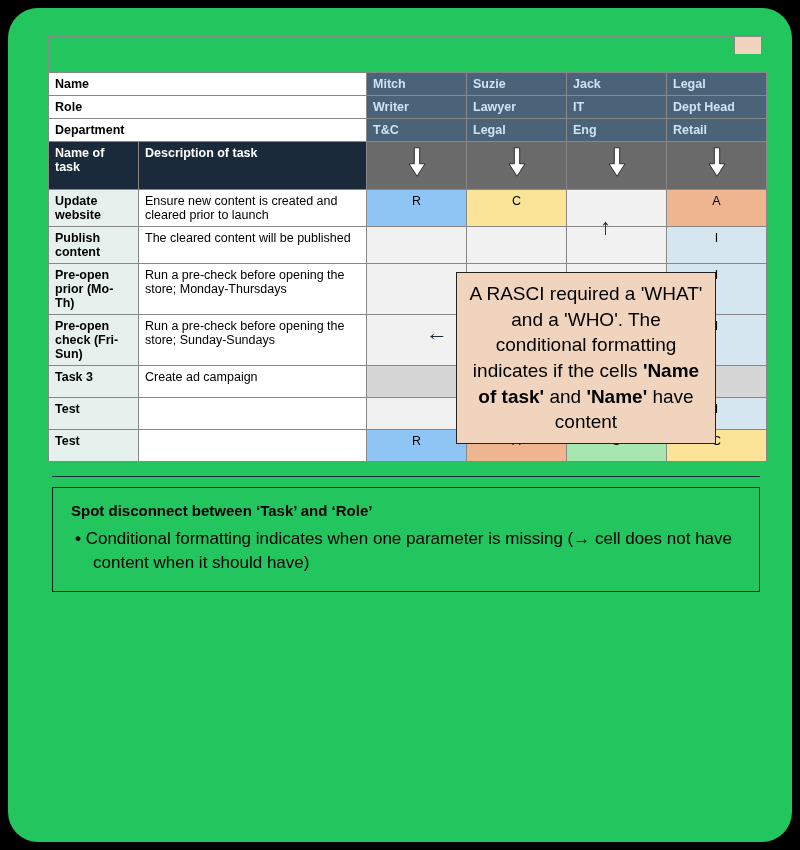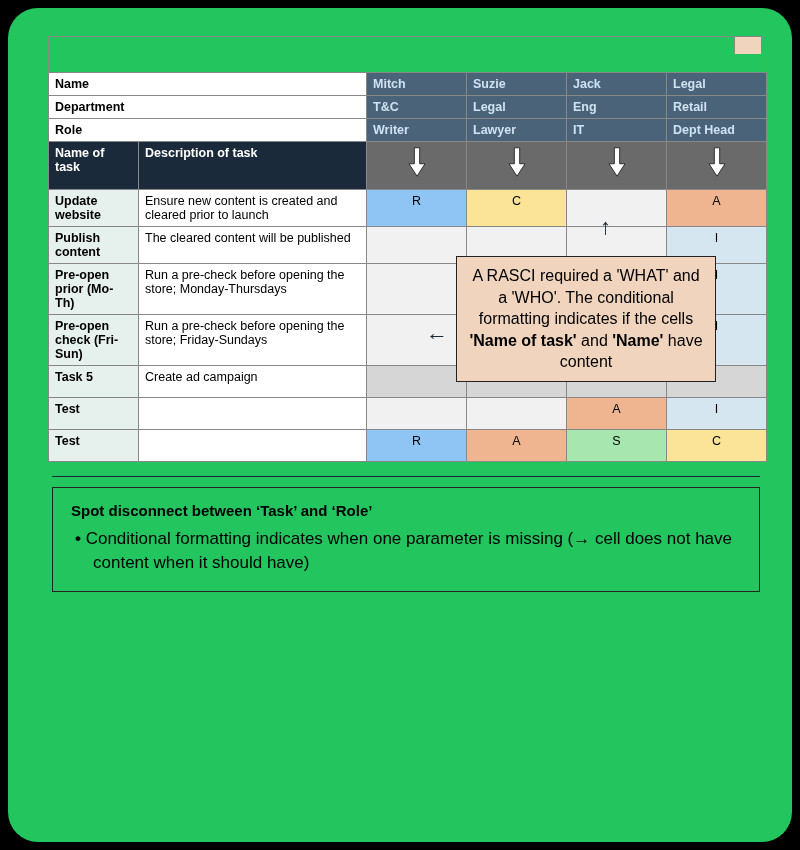--- a/index.html
+++ b/index.html
@@ -19,21 +19,21 @@
   .task-name { background: #e6f0ed; font-weight: 700; font-size: 12px; }
   .desc { background: #fff; font-size: 12px; }
   .cell { text-align: center; vertical-align: middle; height: 40px; font-size: 14px; }
   .cell-R { background: #8fc5f4; }
   .cell-C { background: #fbe497; }
   .cell-A { background: #efb591; }
   .cell-I { background: #d6e6f0; }
   .cell-S { background: #a8e6b0; }
   .cell-blank1 { background: #f1f1f1; }
   .cell-grey { background: #d6d6d6; }
-  .callout { position: absolute; top: 248px; left: 448px; width: 260px; background: #f0d4bd; border: 1px solid #222; padding: 8px 10px; font-size: 16px; text-align: center; line-height: 1.35; z-index: 5; }
+  .callout { position: absolute; top: 264px; left: 448px; width: 260px; background: #f0d4bd; border: 1px solid #222; padding: 8px 10px; font-size: 19px; text-align: center; line-height: 1.35; z-index: 5; }
   .arrow-up { position: absolute; top: 206px; left: 592px; font-size: 22px; font-weight: 700; z-index: 6; color: #1a2a3a; }
   .arrow-left { position: absolute; top: 312px; left: 418px; font-size: 22px; font-weight: 700; z-index: 6; color: #1a2a3a; }
   .divider { border-top: 1.5px solid #1a2a3a; margin: 14px 4px 10px 4px; }
   .explain-box { border: 1.5px solid #222; padding: 14px 18px 16px 18px; margin: 0 4px; }
   .explain-box h3 { font-size: 15px; font-weight: 700; margin-bottom: 8px; }
   .explain-box ul { list-style: none; padding-left: 4px; }
   .explain-box li { font-size: 17px; margin-top: 6px; padding-left: 18px; text-indent: -18px; line-height: 1.4; }
   .explain-box li::before { content: "• "; font-weight: 700; }
   svg.down-arrow { width: 22px; height: 32px; display: inline-block; }
   tr.task-row td { height: 32px; }
@@ -57,32 +57,32 @@
 
     <tbody>
         <tr>
       <td class="hdr-left" colspan="2">Name</td>
       <td class="hdr-person">Mitch</td>
       <td class="hdr-person">Suzie</td>
       <td class="hdr-person">Jack</td>
       <td class="hdr-person">Legal</td>
     </tr>
     <tr>
+      <td class="hdr-left" colspan="2">Role</td>
+      <td class="hdr-person">Writer</td>
+      <td class="hdr-person">Lawyer</td>
+      <td class="hdr-person">IT</td>
+      <td class="hdr-person">Dept Head</td>
+    </tr>
+    <tr>
       <td class="hdr-left" colspan="2">Department</td>
       <td class="hdr-person">T&amp;C</td>
       <td class="hdr-person">Legal</td>
       <td class="hdr-person">Eng</td>
       <td class="hdr-person">Retail</td>
-    </tr>
-    <tr>
-      <td class="hdr-left" colspan="2">Role</td>
-      <td class="hdr-person">Writer</td>
-      <td class="hdr-person">Lawyer</td>
-      <td class="hdr-person">IT</td>
-      <td class="hdr-person">Dept Head</td>
     </tr>
     <tr>
       <td class="dark-hdr">Name of task</td>
       <td class="dark-hdr">Description of task</td>
       <td class="arrow-hdr"><svg class="down-arrow" viewBox="0 0 24 36">
               <path d="M9 2 H15 V20 H21 L12 34 L3 20 H9 Z" fill="#fff" stroke="#222" stroke-width="1"></path>
             </svg></td>
       <td class="arrow-hdr"><svg class="down-arrow" viewBox="0 0 24 36">
               <path d="M9 2 H15 V20 H21 L12 34 L3 20 H9 Z" fill="#fff" stroke="#222" stroke-width="1"></path>
             </svg></td>
@@ -114,28 +114,28 @@
         <tr class="task-row">
           <td class="task-name">Pre-open prior (Mo-Th)</td>
           <td class="desc">Run a pre-check before opening the store; Monday-Thursdays</td>
           <td class="cell cell-blank1"></td>
           <td class="cell cell-blank1"></td>
           <td class="cell cell-blank1"></td>
           <td class="cell cell-I">I</td>
         </tr>
         <tr class="task-row">
           <td class="task-name">Pre-open check (Fri-Sun)</td>
-          <td class="desc">Run a pre-check before opening the store; Friday-Sundays</td>
+          <td class="desc">Run a pre-check before opening the store; Sunday-Sundays</td>
           <td class="cell cell-blank1"></td>
           <td class="cell cell-blank1"></td>
           <td class="cell cell-blank1"></td>
           <td class="cell cell-I">I</td>
         </tr>
         <tr class="task-row">
-          <td class="task-name">Task 5</td>
+          <td class="task-name">Task 3</td>
           <td class="desc">Create ad campaign</td>
           <td class="cell cell-grey"></td>
           <td class="cell cell-grey"></td>
           <td class="cell cell-grey"></td>
           <td class="cell cell-grey"></td>
         </tr>
         <tr class="task-row">
           <td class="task-name">Test</td>
           <td class="desc"></td>
           <td class="cell cell-blank1"></td>

